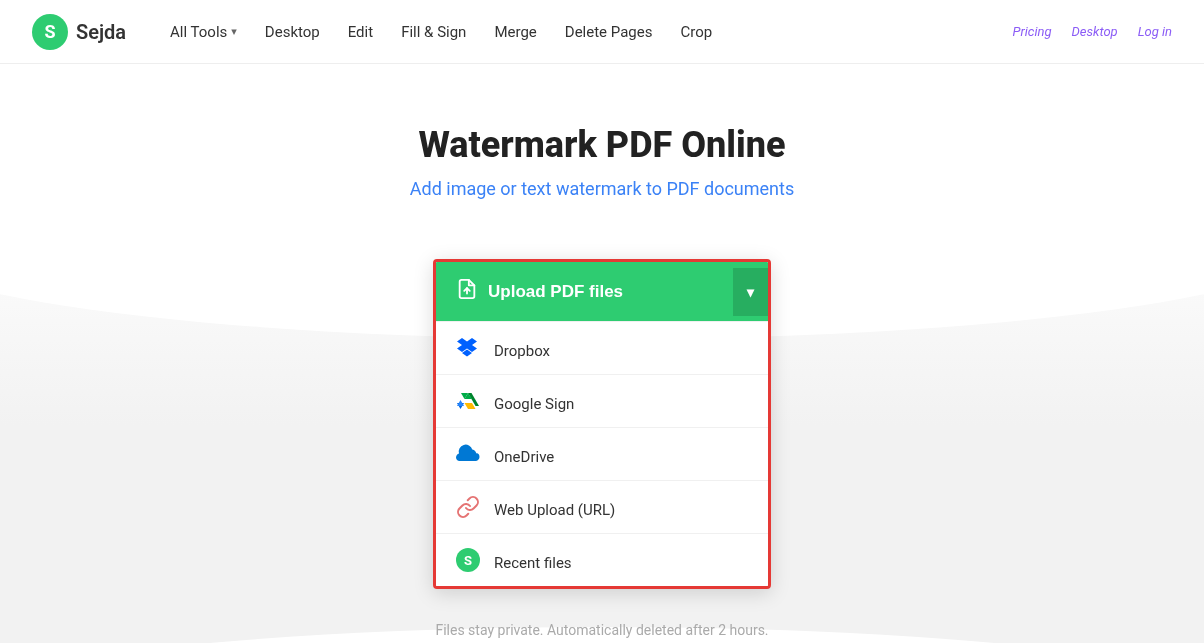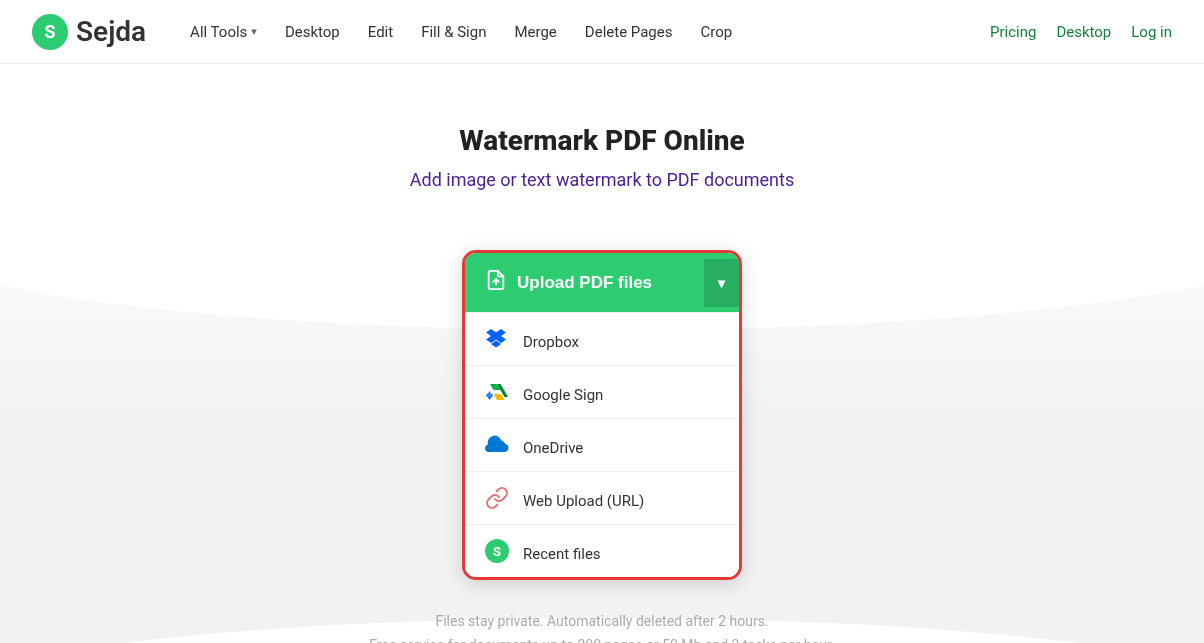--- a/index.html
+++ b/index.html
@@ -9,38 +9,38 @@
     nav {
       display: flex; align-items: center; padding: 0 32px; height: 64px;
       border-bottom: 1px solid #eee; background: #fff;
     }
     .logo-area { display: flex; align-items: center; gap: 8px; margin-right: 32px; }
     .logo-circle {
       width: 36px; height: 36px; border-radius: 50%; background: #2ecc71;
       display: flex; align-items: center; justify-content: center;
       color: #fff; font-weight: bold; font-size: 18px;
     }
-    .logo-text { font-size: 28px; font-weight: 600; color: #333; }
+    .logo-text { font-size: 20px; font-weight: 600; color: #333; }
     .nav-links { display: flex; align-items: center; gap: 4px; flex: 1; }
     .nav-link {
       padding: 8px 12px; font-size: 15px; color: #333; cursor: pointer;
       border-radius: 4px; display: flex; align-items: center; gap: 4px;
       text-decoration: none;
     }
     .nav-link .chevron { font-size: 11px; color: #666; }
     .nav-right { display: flex; align-items: center; gap: 20px; }
-    .nav-right-link { font-size: 15px; color: #15803d; cursor: pointer; }
+    .nav-right-link { font-size: 13px; color: #8b5cf6; cursor: pointer; font-style: italic; }
 
     
     .hero {
       text-align: center; padding: 60px 20px 0;
       background: #fff;
     }
-    .hero h1 { font-size: 28px; font-weight: 800; color: #222; margin-bottom: 12px; }
-    .hero p { font-size: 18px; color: #4c1d95; margin-bottom: 0; }
+    .hero h1 { font-size: 36px; font-weight: 800; color: #222; margin-bottom: 12px; }
+    .hero p { font-size: 18px; color: #3b82f6; margin-bottom: 0; }
 
     
     .upload-section {
       position: relative;
       background: linear-gradient(180deg, #fff 0%, #f2f2f2 40%, #f2f2f2 100%);
       padding: 60px 20px 100px;
       display: flex; flex-direction: column; align-items: center;
       overflow: hidden;
     }
     .upload-section::before {
@@ -60,22 +60,22 @@
       z-index: 0;
     }
 
     
     .upload-container {
       position: relative; z-index: 2;
       display: flex; flex-direction: column; align-items: center;
     }
 
     .upload-btn-wrapper {
-      border: 3px solid #e53935; border-radius: 14px; overflow: hidden;
-      width: 280px; box-shadow: 0 4px 20px rgba(0,0,0,0.15);
+      border: 3px solid #e53935; border-radius: 4px; overflow: hidden;
+      width: 338px; box-shadow: 0 4px 20px rgba(0,0,0,0.15);
     }
 
     .upload-btn-main {
       display: flex; align-items: center;
       background: #2ecc71; color: #fff; font-size: 17px; font-weight: 700;
       padding: 16px 20px; width: 100%; cursor: pointer; border: none;
       gap: 10px;
     }
     .upload-btn-main .pdf-icon { font-size: 20px; }
     .upload-btn-main .btn-label { flex: 1; text-align: left; }

